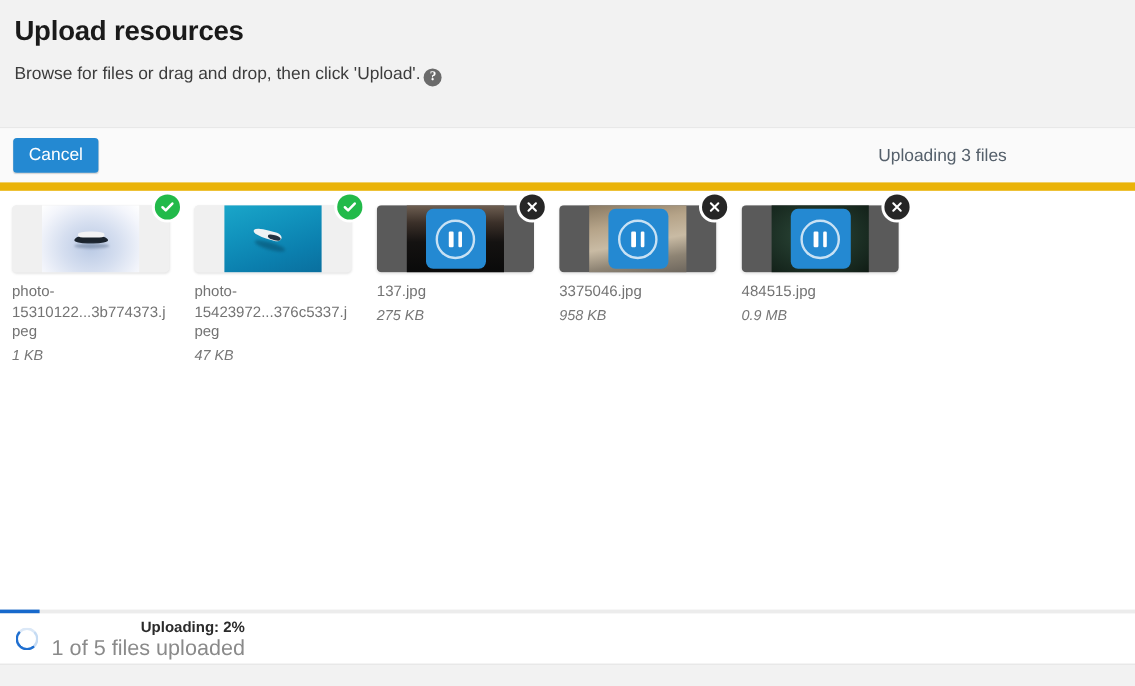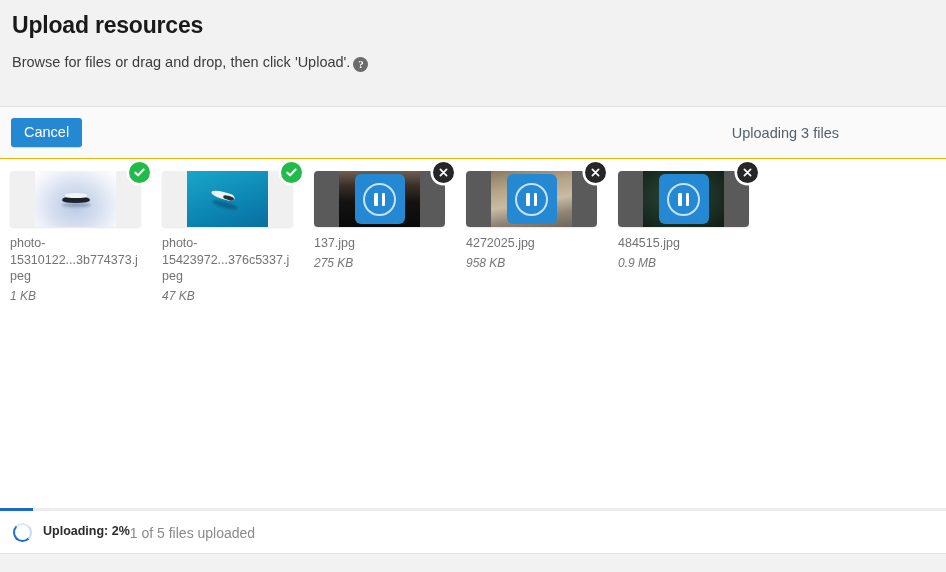--- a/index.html
+++ b/index.html
@@ -38,21 +38,21 @@
     position: absolute; left: 0; right: 0; top: 106px; bottom: 62px;
     background: #ffffff;
     border: 1px solid #e3e3e3;
     border-left: none; border-right: none;
   }
   .toolbar {
     height: 52px;
     display: flex; align-items: center; justify-content: space-between;
     padding: 0 12px 0 11px;
     background: #fafafa;
-    border-bottom: 1px solid #eab308;
+    border-bottom: 7px solid #eab308;
   }
   .cancel-button {
     background: #2489d2; color: #ffffff;
     border: none; border-radius: 3px;
     padding: 7px 13px 8px 13px;
     font-size: 14.5px; line-height: 1;
     font-family: "Liberation Sans", sans-serif;
     cursor: pointer;
     box-shadow: 0 1px 1px rgba(0,0,0,0.16);
   }
@@ -140,26 +140,26 @@
   }
   .progress-fill { height: 3px; background: #1769cc; }
   .spinner {
     width: 19px; height: 19px; flex: none;
     border-radius: 50%;
     border: 2.2px solid #1f6fd0;
     border-top-color: #dbe8f7;
     border-right-color: #c5dbf3;
     margin-right: 11px;
   }
-  .status-lines { display: flex; flex-direction: row; justify-content: center; }
+  .status-lines { display: flex; flex-direction: column; justify-content: center; align-items: flex-end; }
   .status-primary {
     font-size: 12.5px; color: #2b2b2b; font-weight: bold; line-height: 15px;
   }
   .status-secondary {
-    font-size: 14px; color: #8a8a8a; line-height: 16px; margin-top: 1px;
+    font-size: 18px; color: #8a8a8a; line-height: 16px; margin-top: 1px;
   }
 </style>
 </head>
 <body>
 
 <div id="page">
 
   <div class="header">
     <h1 class="page-title">Upload resources</h1>
     <div class="subtitle-row">
@@ -258,21 +258,21 @@
                   <div class="pause-bar"></div>
        </div>
      </div>
        </div>
        <div class="badge badge-remove">
          <svg width="13" height="13" viewBox="0 0 13 13" aria-hidden="true">
   <path d="M3.4 3.4 L9.6 9.6 M9.6 3.4 L3.4 9.6" fill="none" stroke="#ffffff" stroke-width="1.7" stroke-linecap="round"></path>
               </svg>
        </div>
      </div>
-     <div class="file-name">4272025.jpg</div>
+     <div class="file-name">3375046.jpg</div>
      <div class="file-size">958 KB</div>
         </div>
         <div class="file-item">
           <div class="thumb-wrap">
        <div class="thumb-card">
          <div style="position:absolute;inset:0;background:#5a5a5a"></div>
    <div style="position:absolute;left:19%;top:0;width:62%;height:100%;
         background:radial-gradient(ellipse at 45% 45%, #2e4a3a 0%, #20362a 45%, #16261d 80%, #101b14 100%);"></div>
          <div class="pause-overlay">
        <div class="pause-ring">

